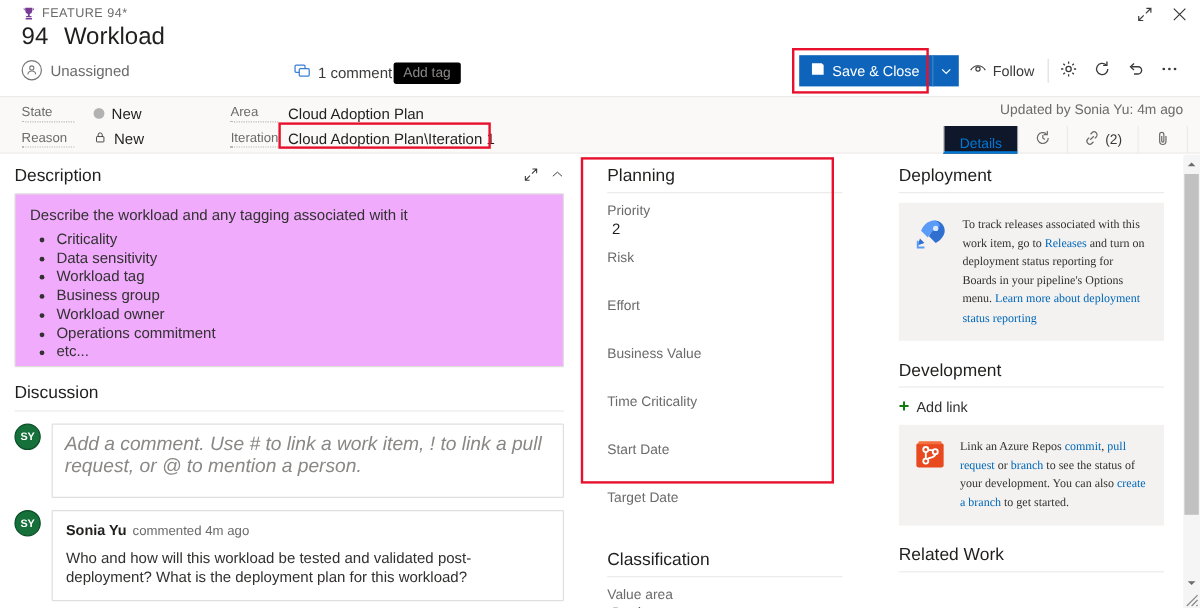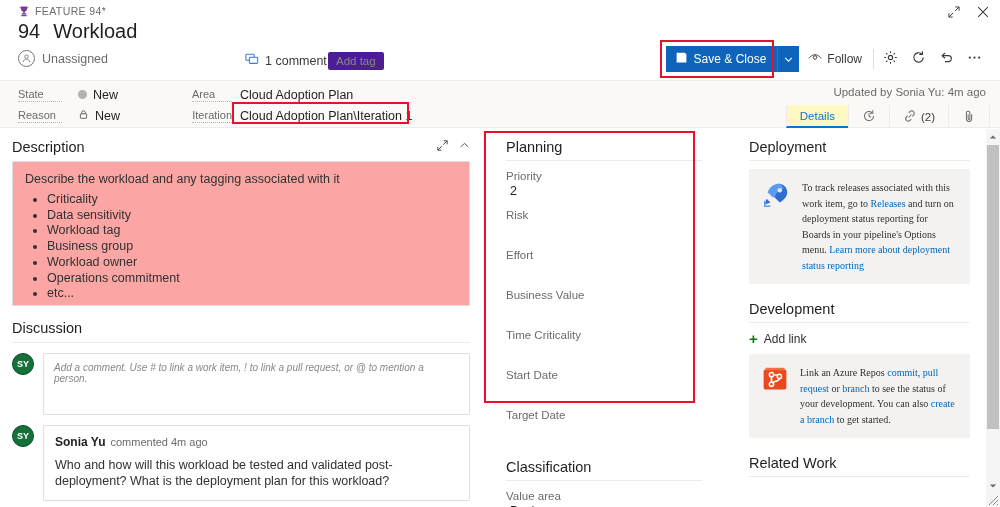--- a/index.html
+++ b/index.html
@@ -36,21 +36,21 @@
     width:17px; height:17px; border-radius:50%;
     border:1.2px solid #767676; display:flex; align-items:center; justify-content:center;
     background:#fff;
   }
   .assignee-name { font-size:12.5px; color:#6b6b6b; }
 
   .comment-link { position:absolute; left:245px; top:52px; display:flex; align-items:center; gap:6px; cursor:pointer; }
   .comment-count { font-size:12.5px; color:#3b3a39; }
   .add-tag {
     position:absolute; left:328px; top:52px;
-    background:#4c1d95; color:#8a8886; font-size:11.5px;
+    background:#000000; color:#8a8886; font-size:11.5px;
     padding:3px 8px; border-radius:2px; cursor:pointer;
   }
 
   
   .win-ctrls { position:absolute; right:10px; top:4px; display:flex; gap:14px; align-items:center; }
   .win-btn { width:15px; height:15px; cursor:pointer; color:#3b3a39; display:flex; align-items:center; justify-content:center; }
 
   
   .toolbar { position:absolute; right:12px; top:46px; display:flex; align-items:center; height:26px;padding-left:32px; }
   .save-wrap { position:relative; display:flex; }
@@ -100,50 +100,50 @@
   }
 
   
   .tabs { position:absolute; right:10px; top:105px; display:flex; align-items:flex-end; height:23px; }
   .tab {
     height:23px; padding:0 13px; display:flex; align-items:center; justify-content:center;
     font-size:11.5px; color:#3b3a39; cursor:pointer; gap:4px;
     border-left:1px solid #edebe9;
   }
   .tab:last-child { border-right:1px solid #edebe9; }
-  .tab.active { color:#0078d4; background:#fef9c3; border-bottom:2px solid #0078d4; }
+  .tab.active { color:#0078d4; background:#0f172a; border-bottom:2px solid #0078d4;align-items:flex-end; }
 
   
   .body { position:absolute; left:0; top:129px; right:14px; bottom:0; display:flex; overflow:hidden; }
   .col-left { width:484px; flex:none; padding:10px 14px 0 12px; }
   .col-mid  { width:255px; flex:none; padding:10px 14px 0 14px; position:relative; }
   .col-right{ flex:1; padding:10px 16px 0 10px; }
 
   .sec-title { font-size:14.5px; color:#201f1e; font-weight:400; }
   .sec-hdr { display:flex; align-items:center; justify-content:space-between; margin-bottom:6px; }
   .sec-hdr-actions { display:flex; align-items:center; gap:10px; color:#3b3a39; }
 
   .desc-box {
     border:1px solid #e1dfdd; border-radius:1px; padding:10px 12px 12px;
-    height:145px; background:#fca5a5; overflow:hidden;
+    height:145px; background:#f0abfc; overflow:hidden;
   }
   .desc-lead { font-size:12.5px; color:#323130; margin-bottom:6px; }
   .desc-box ul { margin:0 0 0 22px; }
   .desc-box li { font-size:12.5px; color:#323130; line-height:15.7px; }
 
   .disc-title { font-size:14.5px; margin:14px 0 0 0; padding-bottom:6px; border-bottom:1px solid #edebe9; }
   .comment-row { display:flex; gap:9px; margin-top:10px; }
   .avatar-green {
     width:22px; height:22px; border-radius:50%; background:#15703a; flex:none;
     border:1.5px solid #0b4f27;
     color:#fff; font-size:9px; font-weight:bold; display:flex; align-items:center; justify-content:center;
   }
   .comment-input {
     flex:1; border:1px solid #e1dfdd; border-radius:1px; height:62px; padding:8px 10px;
-    font-size:10px; color:#8a8886; font-style:italic; background:#fff; cursor:text;
+    font-size:16px; color:#8a8886; font-style:italic; background:#fff; cursor:text;
   }
   .comment-card {
     flex:1; border:1px solid #e1dfdd; border-radius:1px; padding:9px 11px 11px; background:#fff;
   }
   .cm-author { font-size:12px; font-weight:bold; color:#201f1e; }
   .cm-when { font-size:11px; color:#6b6b6b; margin-left:5px; }
   .cm-text { font-size:12.5px; color:#323130; margin-top:8px; line-height:16px; }
 
   
   .hl-planning {

